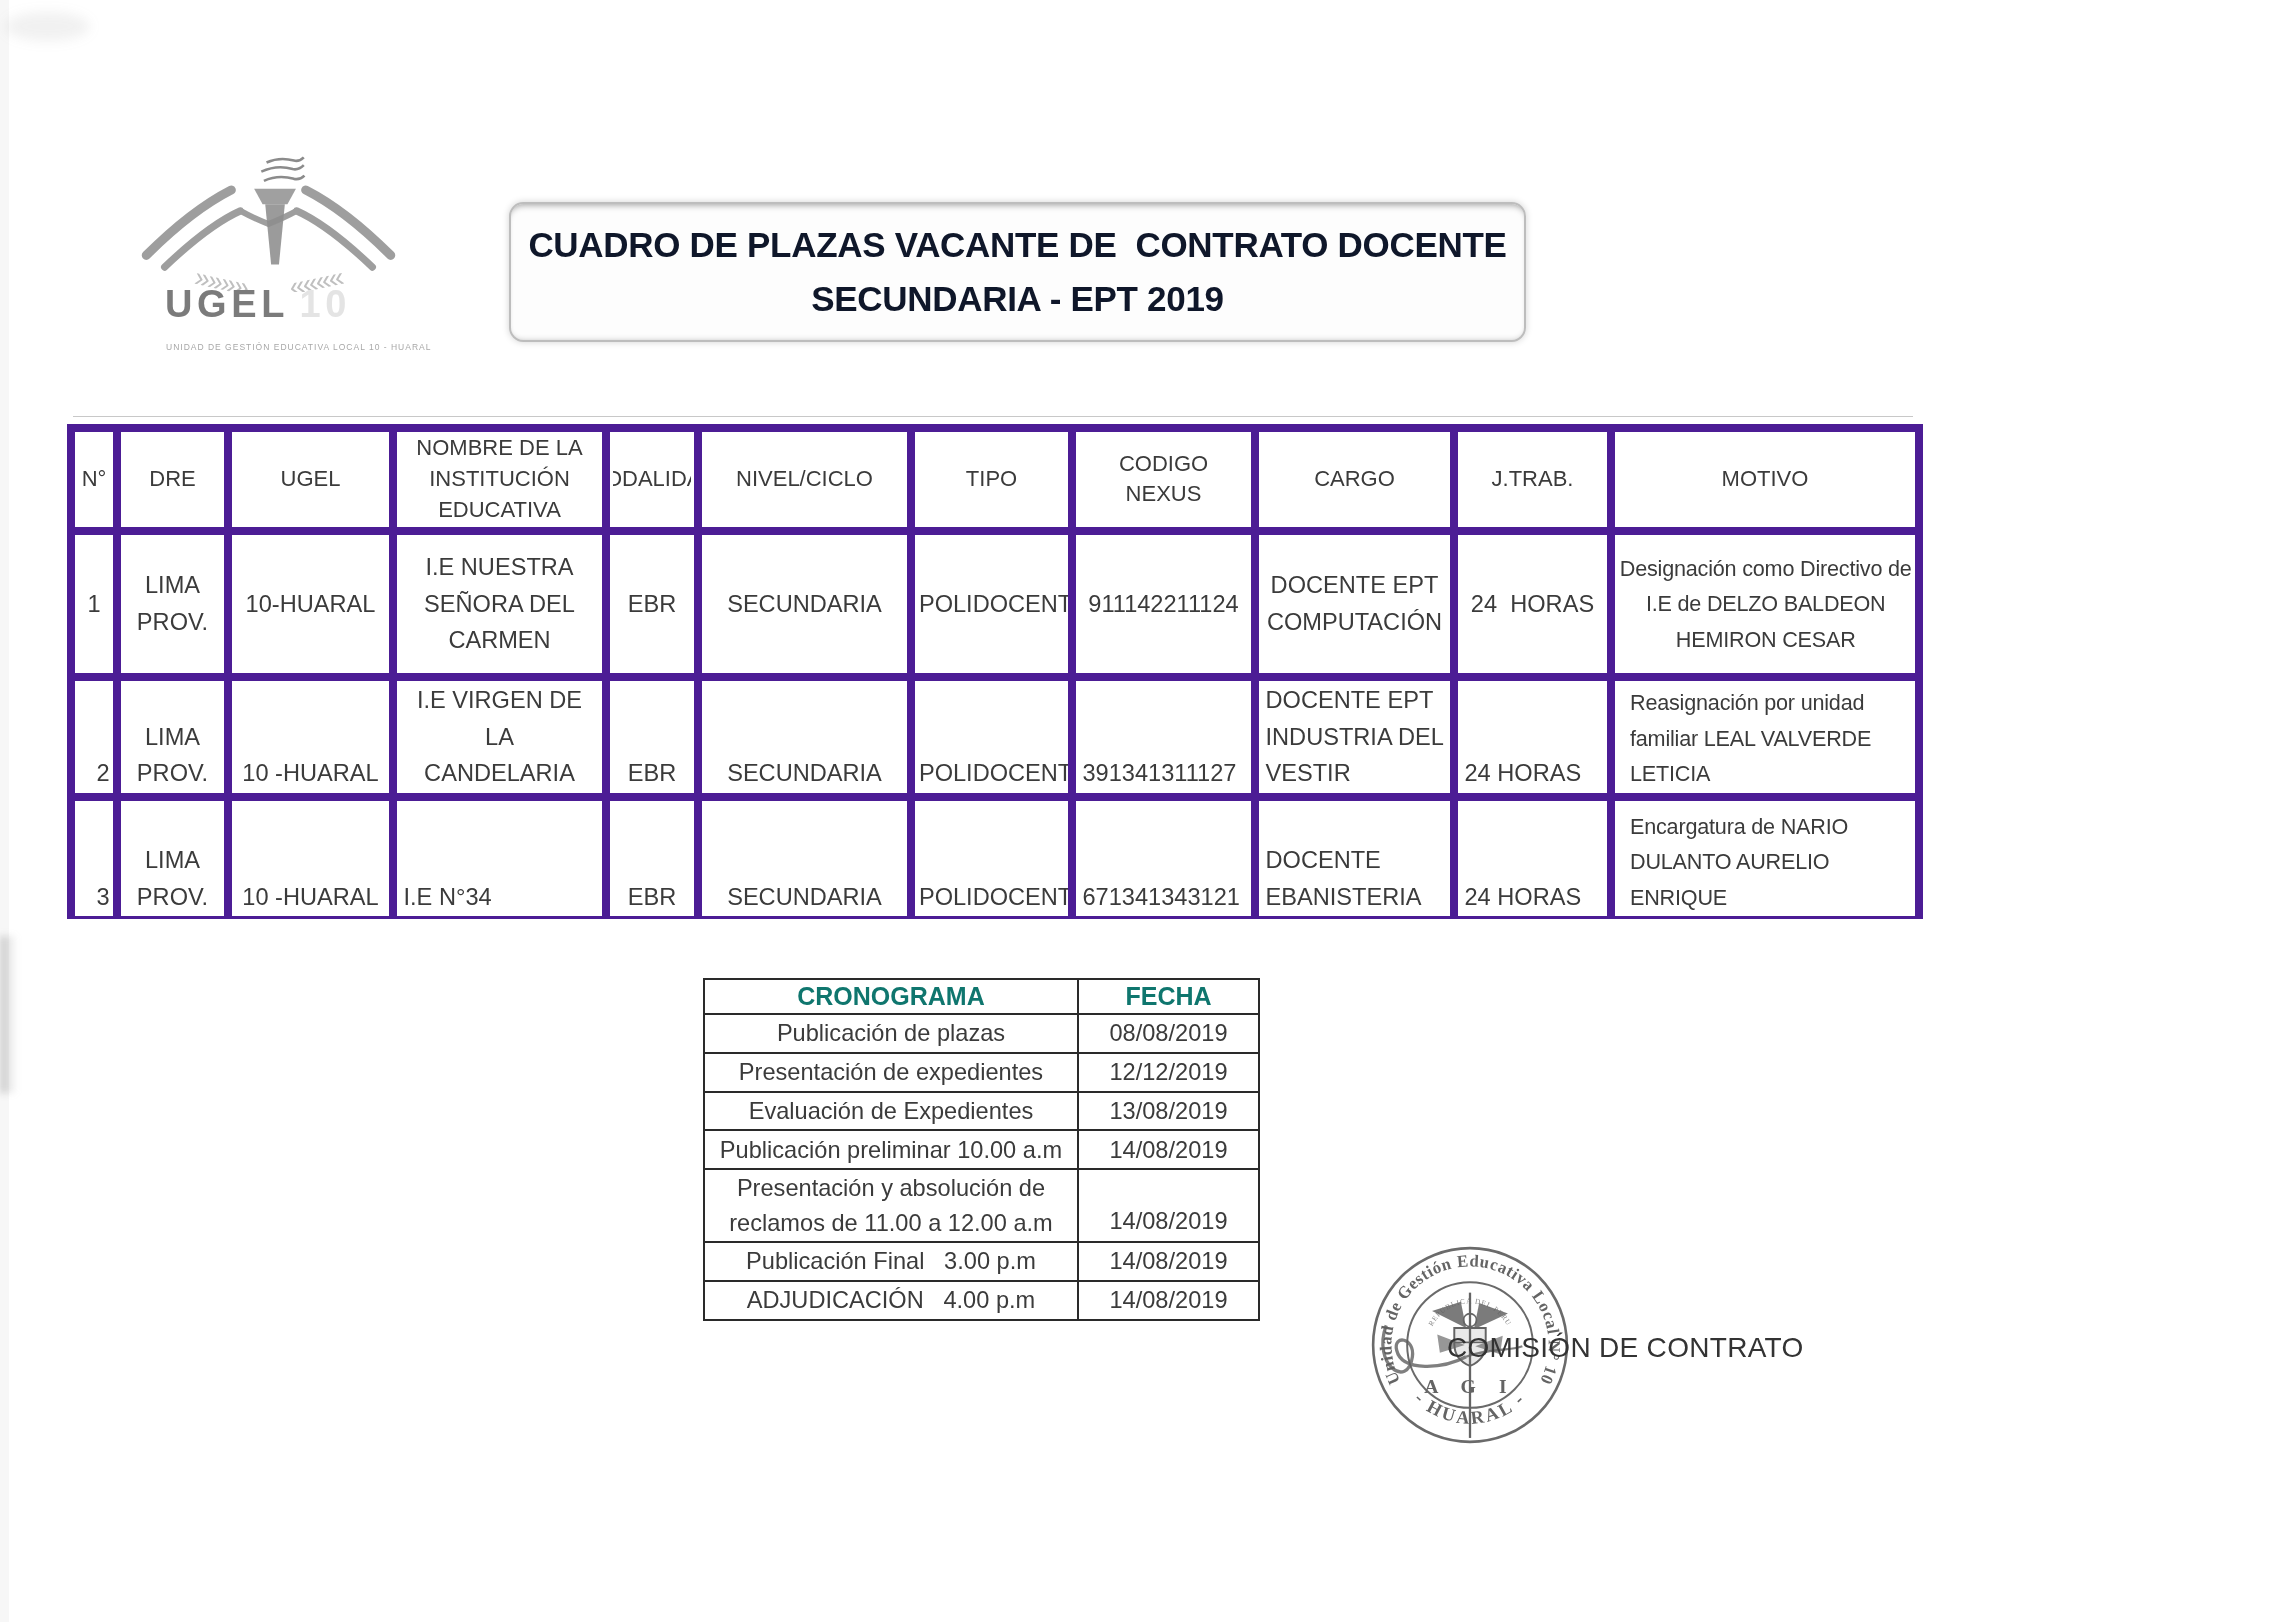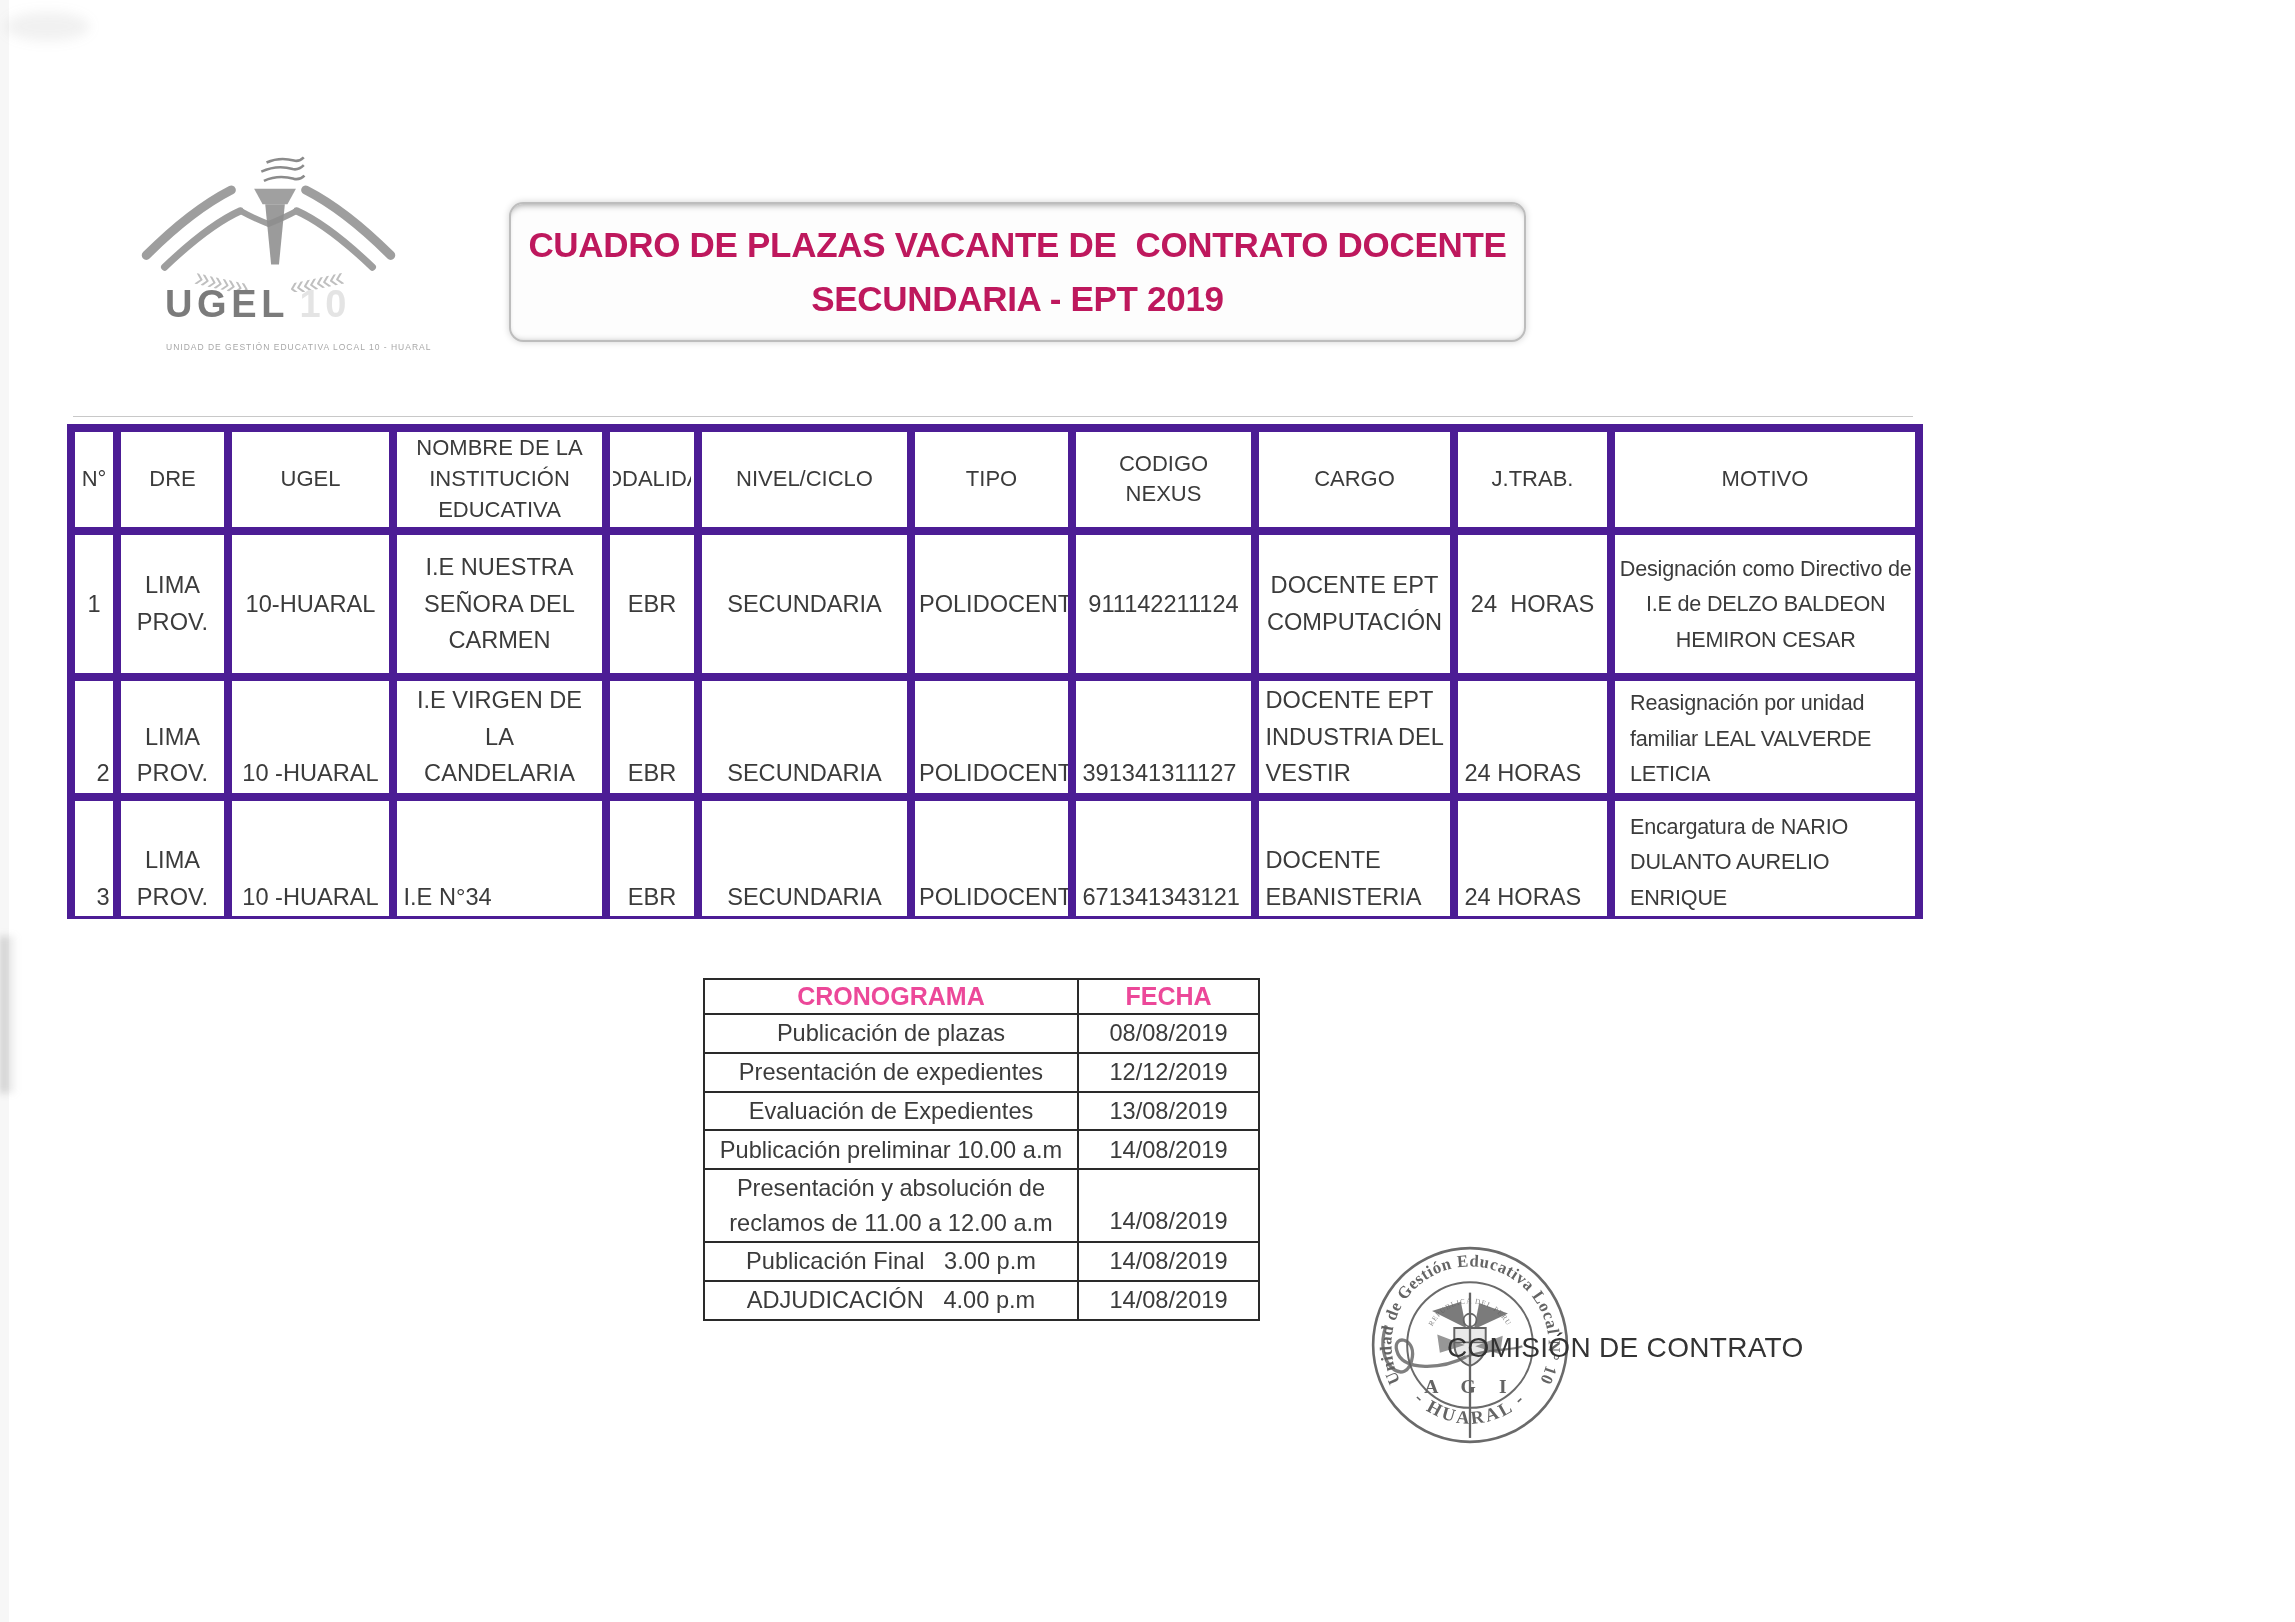--- a/index.html
+++ b/index.html
@@ -24,21 +24,21 @@
   .logo-tagline{margin:2.6px 0 0 38px;font-size:8.5px;letter-spacing:1px;color:#a8a8a8;
     filter:blur(0.7px);white-space:nowrap;}
 
   
   .title-box{
     position:absolute;left:509px;top:202px;width:1013px;height:136px;
     background:#fdfdfd;border:2px solid #bdbdbd;border-radius:14.4px;
     box-shadow:0 0 7.9px rgba(0,0,0,.18), inset 0 5.9px 7.9px -5.2px rgba(0,0,0,.40), inset 0 -3.9px 6.5px -5.2px rgba(0,0,0,.30);
     display:flex;flex-direction:column;justify-content:center;align-items:center;
   }
-  .title-line{font-size:35px;font-weight:bold;color:#be185d;line-height:1.55;white-space:pre;letter-spacing:-0.3px;}
+  .title-line{font-size:35px;font-weight:bold;color:#0f172a;line-height:1.55;white-space:pre;letter-spacing:-0.3px;}
 
   
   table{border-collapse:collapse;table-layout:fixed;}
   .mt{position:absolute;left:67px;top:424px;width:1847px;}
   .mt th,.mt td{border:8px solid #4c1d95;white-space:pre-wrap;overflow:hidden;}
   .mt th{font-weight:normal;font-size:22px;line-height:1.4;text-align:center;vertical-align:middle;color:#3b3b3b;padding:1.3px 2.6px;}
   .mt thead tr{height:99px;}
   .mt th{border-bottom-width:3.3px;}
   .mt td{font-size:23.6px;line-height:1.55;color:#3b3b3b;padding:1.3px 3.9px;border-bottom-width:3.3px;}
   tr.vm td{vertical-align:middle;text-align:center;}
@@ -47,21 +47,21 @@
   .mt td.r{text-align:right;padding-right:3.3px;}
   .mt td.motivo{font-size:21.6px;letter-spacing:-0.2px;line-height:1.65;padding-left:15px;padding-right:2.6px;}
   tr.vm td.motivo{padding-left:4px;}
   .row1{height:146px;} .row2{height:116px;} .row3{height:121px;}
   .clipwrap{display:flex;justify-content:center;overflow:hidden;width:100%;}
   .clipwrap span{white-space:nowrap;flex:0 0 auto;}
 
   
   .ct{position:absolute;left:703px;top:978px;width:555px;}
   .ct th,.ct td{border:2px solid #2a2a2a;border-bottom-width:2.6px;white-space:pre-wrap;text-align:center;vertical-align:middle;}
-  .ct th{font-size:25px;font-weight:bold;color:#ec4899;}
+  .ct th{font-size:25px;font-weight:bold;color:#0f766e;}
   .ct td{font-size:23.6px;color:#3b3b3b;line-height:1.45;padding:1.3px 3.9px;}
   .ct tr{height:33px;}
   .ct tr.h{height:35px;}
   .ct tr.dbl{height:65px;}
   .ct tr.tall{height:37px;}
   .ct td.datebottom{vertical-align:bottom;padding-bottom:2.6px;}
 
   
   .stamp{position:absolute;left:1362px;top:1237px;width:216px;height:216px;opacity:.88;}
   .stamp-caption{position:absolute;left:1447px;top:1332px;font-size:28px;color:#333;letter-spacing:0.3px;white-space:nowrap;}

